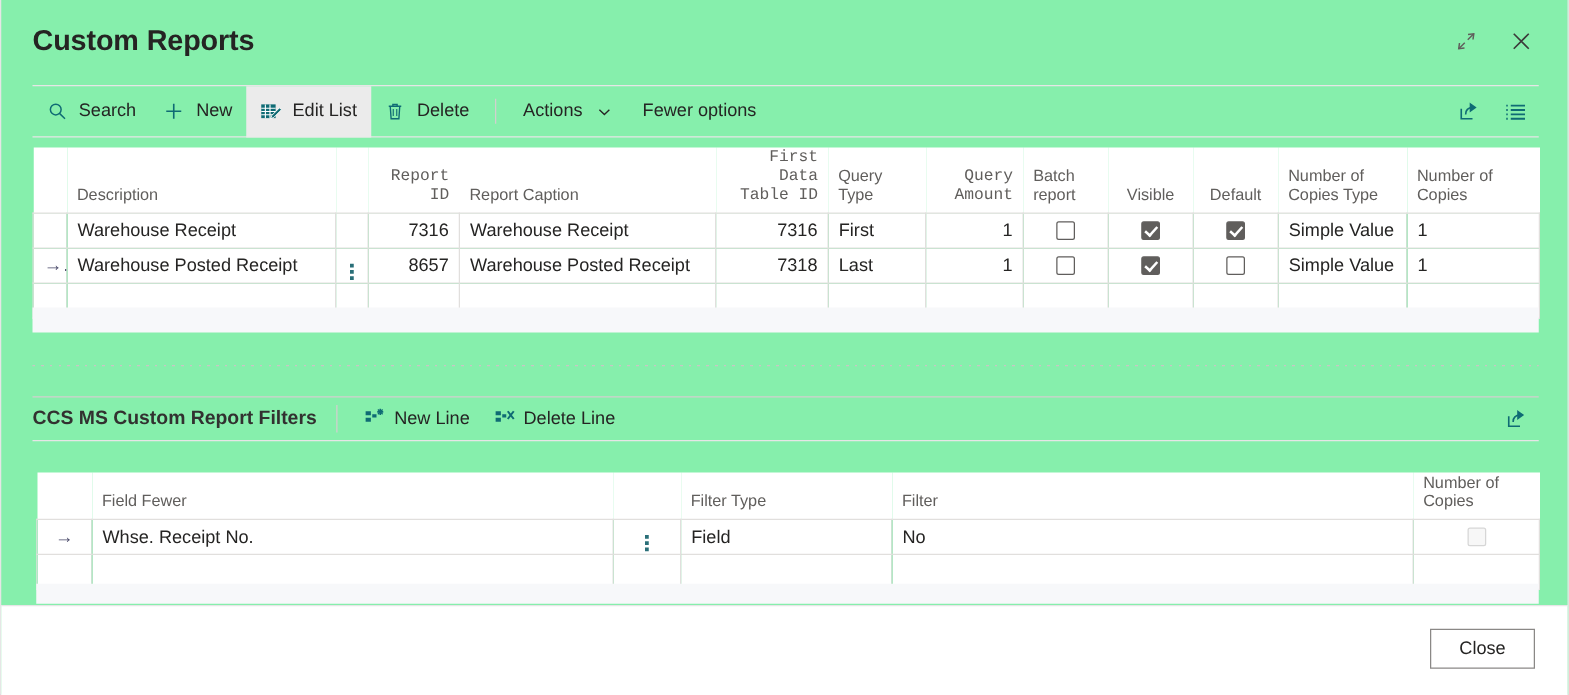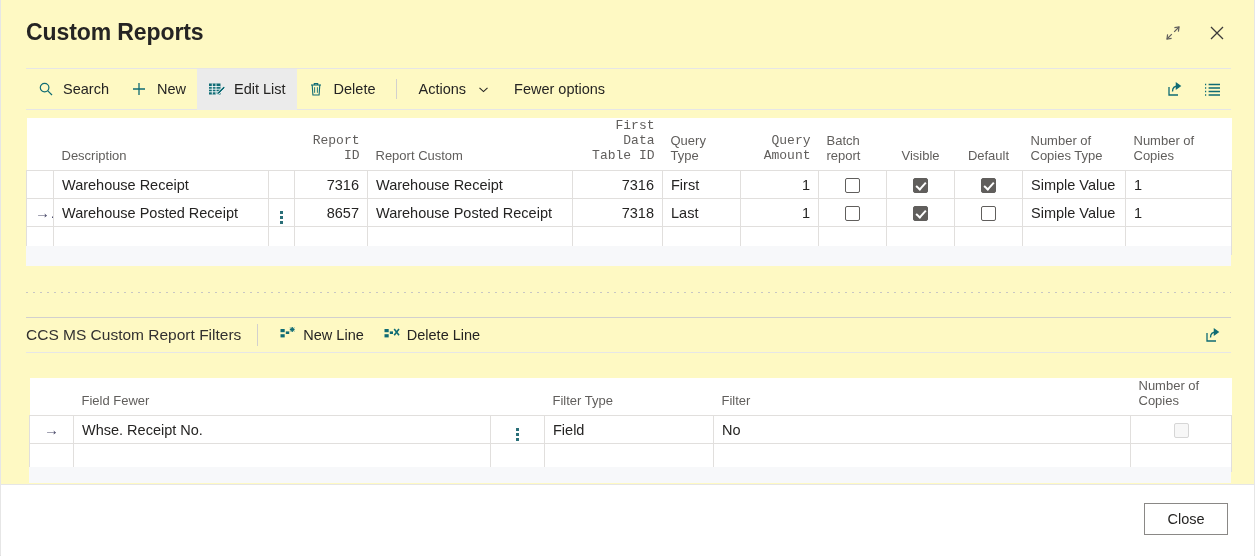--- a/index.html
+++ b/index.html
@@ -6,21 +6,21 @@
   html, body {
     width: 1255px; height: 556px;
     background: #ffffff;
     font-family: "Liberation Sans", sans-serif;
     color: #252423;
     overflow: hidden;
   }
   .page {
     position: relative;
     width: 1255px; height: 556px;
-    background: #fef9c3;
+    background: #86efac;
     border-left: 1px solid #e6e6e6;
     border-right: 1px solid #e6e6e6;
     border-bottom: 1px solid #d8d8d8;
   }
 
   
   .titlebar {
     position: absolute; left: 0; top: 0; width: 100%; height: 68px;
   }
   .page-title {
@@ -128,21 +128,21 @@
   }
 
   
   .subhead {
     position: absolute; left: 25px; top: 317px; width: 1205px; height: 36px;
     border-top: 1px solid #d2d0ce;
     border-bottom: 1px solid #e6e6e6;
     display: flex; align-items: center;
   }
   .subhead-title {
-    font-size: 15.5px; font-weight: 400; color: #323130; padding-right: 16px;
+    font-size: 15.5px; font-weight: 700; color: #323130; padding-right: 16px;
   }
   .subhead-sep { width: 1px; height: 22px; background: #d2d0ce; margin-right: 12px; }
   .subcmd {
     display: flex; align-items: center; gap: 7px;
     height: 34px; padding: 0 10px; font-size: 14.5px; color: #252423; cursor: pointer; justify-content: space-between;
   }
 
   
   .grid2 { position: absolute; left: 28px; top: 378px; width: 1202px; }
   .grid2-footer {
@@ -280,21 +280,21 @@
           <col style="width:68px">
           <col style="width:103px">
         <col style="width:106px">
       </colgroup>
       <thead>
         <tr>
           <th></th>
           <th class="hdr-l">Description</th>
           <th></th>
           <th class="hdr-r">Report ID</th>
-          <th class="hdr-l">Report Custom</th>
+          <th class="hdr-l">Report Caption</th>
           <th class="hdr-r">
             <span>First Data</span><br>
             <span>Table ID</span>
           </th>
           <th class="hdr-l">
             <span>Query</span><br>
             <span>Type</span>
           </th>
           <th class="hdr-r">
             <span>Query</span><br>

